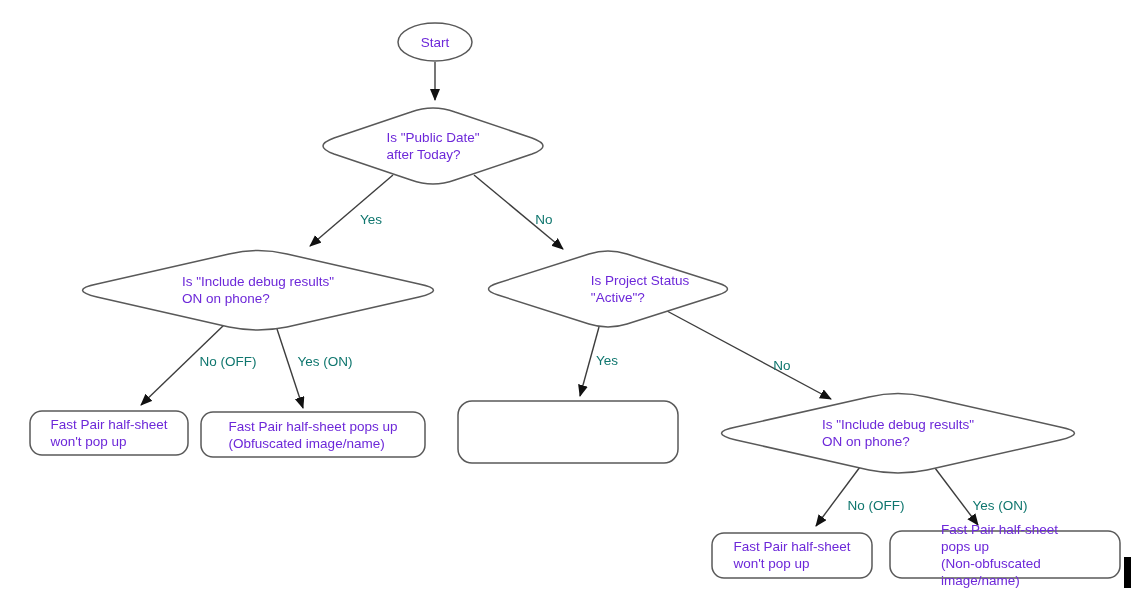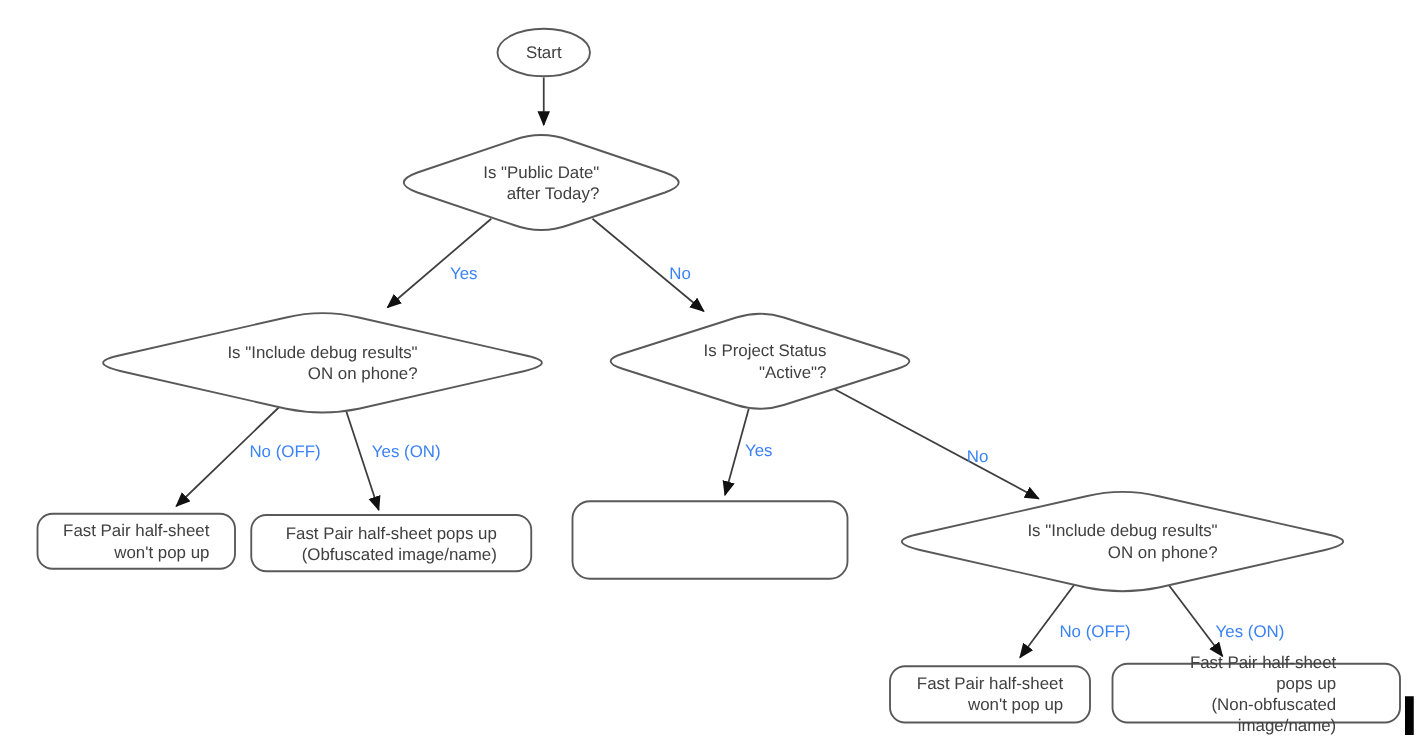--- a/index.html
+++ b/index.html
@@ -26,31 +26,31 @@
     stroke-width: 1.5;
   }
   .edge {
     stroke: #3d3d3d;
     stroke-width: 1.4;
     fill: none;
   }
   .label {
     position: absolute;
     transform: translate(-50%, -50%);
-    color: #404040;
+    color: #6d28d9;
     font-size: 13.5px;
     line-height: 17px;
-    text-align: right;
+    text-align: left;
     white-space: pre-line;
     pointer-events: none;
   }
   .edge-label {
     position: absolute;
     transform: translate(-50%, -50%);
-    color: #3b82f6;
+    color: #0f766e;
     font-size: 13.5px;
     white-space: nowrap;
     pointer-events: none;
   }
   .cursor-bar {
     position: absolute;
     left: 1124px;
     top: 557px;
     width: 7px;
     height: 31px;
@@ -97,21 +97,21 @@
   </svg>
 
   <div class="label" style="left:435px; top:42px;">Start</div>
 
   <div class="label" style="left:433px; top:146px;">Is "Public Date"
 after Today?</div>
 
   <div class="label" style="left:258px; top:290px;">Is "Include debug results"
 ON on phone?</div>
 
-  <div class="label" style="left:612px; top:289px;">Is Project Status
+  <div class="label" style="left:640px; top:289px;">Is Project Status
 "Active"?</div>
 
   <div class="label" style="left:898px; top:433px;">Is "Include debug results"
 ON on phone?</div>
 
   <div class="label" style="left:109px; top:433px;">Fast Pair half-sheet
 won't pop up</div>
 
   <div class="label" style="left:313px; top:435px;">Fast Pair half-sheet pops up
 (Obfuscated image/name)</div>

